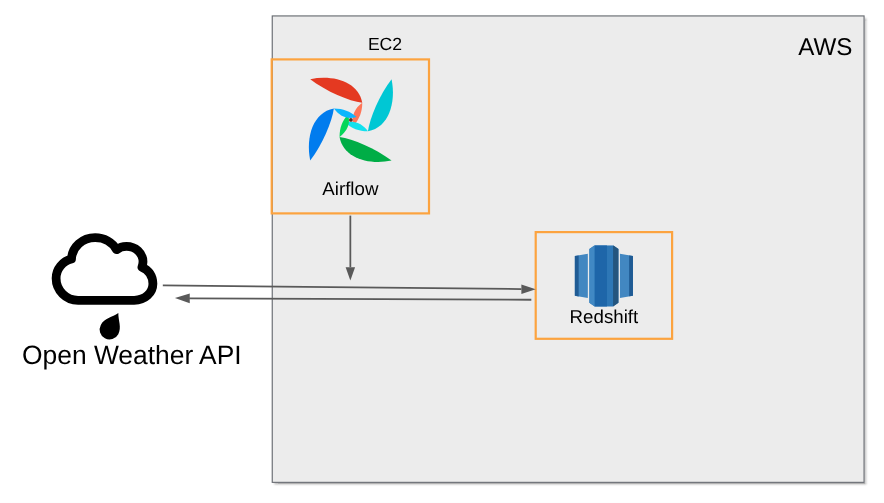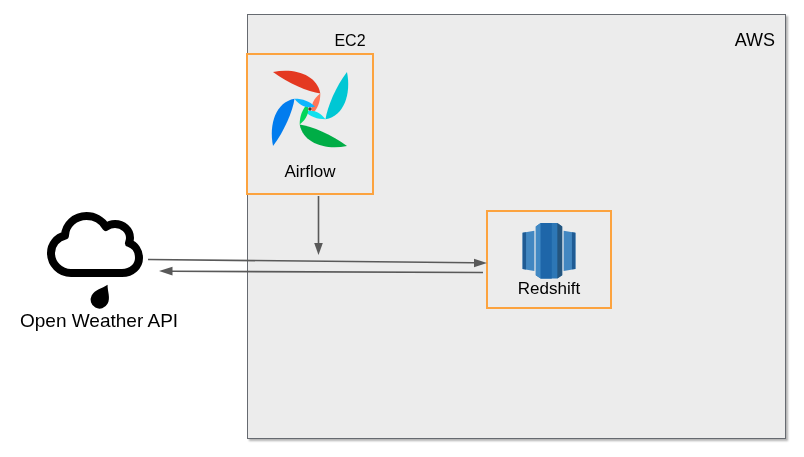--- a/index.html
+++ b/index.html
@@ -16,21 +16,21 @@
     left:247px;top:14px;
     width:539px;height:425px;
     background:#ececec;
     border:1.5px solid #666a70;
     box-sizing:border-box;
     box-shadow:2px 2px 2px rgba(0,0,0,0.30);
   }
   .aws-label{
     position:absolute;
     top:15px;right:10px;
-    font-size:18px;
+    font-size:22px;
     line-height:1.2;
     white-space:nowrap;
   }
   .ec2-label{
     position:absolute;
     left:350px;top:31px;
     transform:translateX(-50%);
     font-size:16px;
     line-height:1.2;
     white-space:nowrap;
@@ -40,42 +40,42 @@
     box-sizing:border-box;
     border:2px solid #fca33f;
     background:transparent;
     display:flex;
     flex-direction:column;
     align-items:center;
     justify-content:space-between;
   }
   .node-airflow{
     left:246px;top:53px;
-    width:128px;height:142px;
+    width:145px;height:142px;
     padding:11px 0 11px;
   }
   .node-redshift{
     left:486px;top:210px;
     width:126px;height:99px;
     padding:11px 12px 8px;
   }
   .node-label{
     font-size:17px;
     line-height:1.2;
     white-space:nowrap;
   }
   .cloud-wrap{
     position:absolute;
     left:44px;top:211px;
     width:106px;height:101px;
   }
   .ow-label{
     position:absolute;
     left:20px;top:310px;
-    font-size:19px;
+    font-size:24px;
     line-height:1.2;
     white-space:nowrap;
   }
   .arrows{
     position:absolute;
     left:0;top:0;
     pointer-events:none;
   }
 </style>
 </head>

